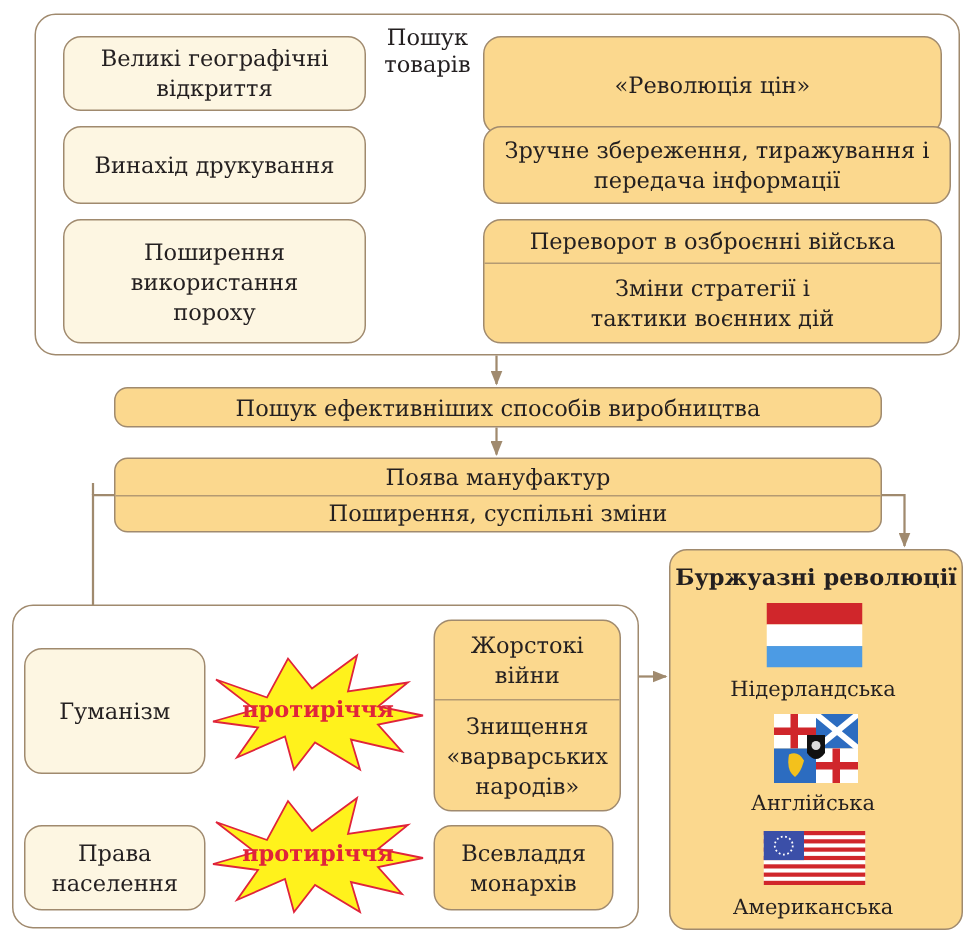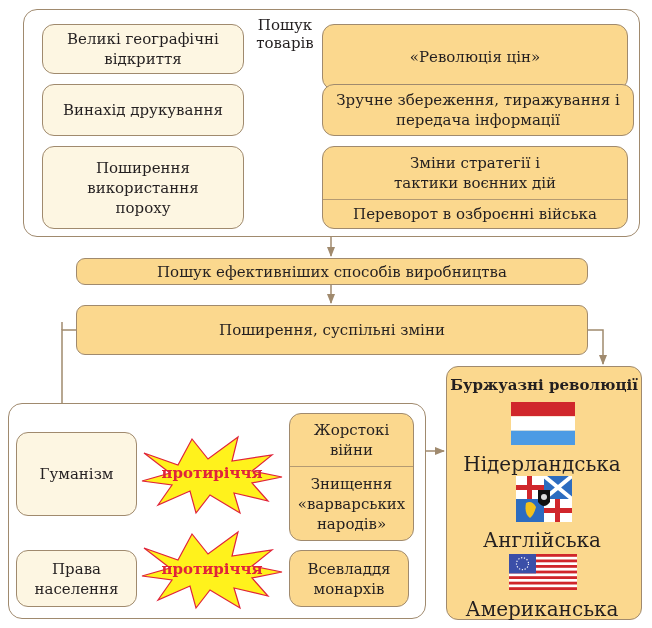--- a/index.html
+++ b/index.html
@@ -12,21 +12,21 @@
   .light { background:#fdf6e2; }
   .dark  { background:#fbd88e; }
   .split { justify-content:stretch; padding:0; }
   .split .part { flex:1; display:flex; align-items:center; justify-content:center; text-align:center; width:100%; }
   .split .part + .part { border-top:1px solid #b49a72; }
   .label { position:absolute; font-size:15px; line-height:18px; text-align:center; }
   svg.lines { position:absolute; left:0; top:0; width:652px; height:628px; pointer-events:none; }
   .star { position:absolute; }
   .star-text { position:absolute; font-weight:bold; color:#e0243a; font-size:15px; text-align:center; width:140px; }
   .flag { position:absolute; }
-  .country { position:absolute; font-size:20px; text-align:center; width:180px; left:452px; }
+  .country { position:absolute; font-size:14px; text-align:center; width:180px; left:452px; }
   .bold { font-weight:bold; }
 </style>
 </head>
 <body>
 
 <svg class="lines" viewBox="0 0 652 628">
   <defs>
     <marker id="ah" markerWidth="10" markerHeight="8" refX="9" refY="4" orient="auto" markerUnits="userSpaceOnUse">
       <path d="M0,0 L10,4 L0,8 Z" fill="#a08a6e"></path>
     </marker>
@@ -56,28 +56,29 @@
 
 <div class="label" style="left:250px;top:16px;width:70px;">Пошук товарів</div>
 
 <div class="box dark" style="left:322px;top:24px;width:306px;height:66px;">
   <span>«Революція цін»</span>
 </div>
 <div class="box dark" style="left:322px;top:84px;width:312px;height:52px;">
   <span style="padding:0 12px;">Зручне збереження, тиражування і передача інформації</span>
 </div>
 <div class="box dark split" style="left:322px;top:146px;width:306px;height:83px;">
+  <div class="part" style="flex:0 0 28px;">Переворот в озброєнні війська</div>
   <div class="part" style="padding:0 60px;box-sizing:border-box;">Зміни стратегії і тактики воєнних дій</div>
-  <div class="part" style="flex:0 0 28px;">Переворот в озброєнні війська</div>
 </div>
 
 <div class="box dark" style="left:76px;top:258px;width:512px;height:27px;border-radius:9px;">
   <span>Пошук ефективніших способів виробництва</span>
 </div>
 <div class="box dark split" style="left:76px;top:305px;width:512px;height:50px;border-radius:9px;">
+  <div class="part" style="border-top:none;">Поява мануфактур</div>
   <div class="part">Поширення, суспільні зміни</div>
 </div>
 
 <div class="frame" style="left:8px;top:403px;width:418px;height:216px;"></div>
 
 <div class="box light" style="left:16px;top:432px;width:121px;height:84px;">
   <span>Гуманізм</span>
 </div>
 <div class="box light" style="left:16px;top:550px;width:121px;height:57px;">
   <span style="padding:0 25px;">Права населення</span>

